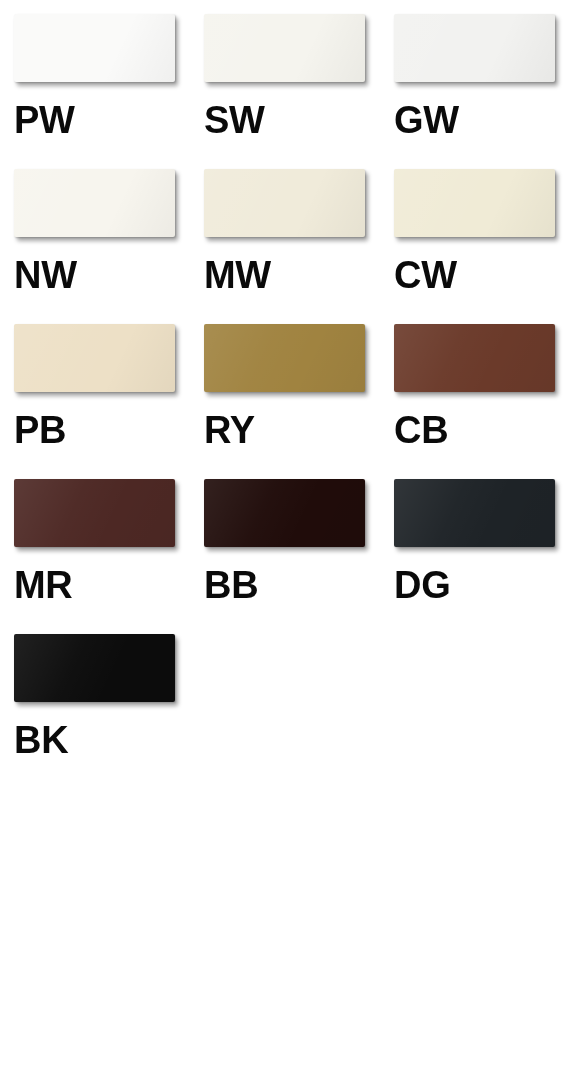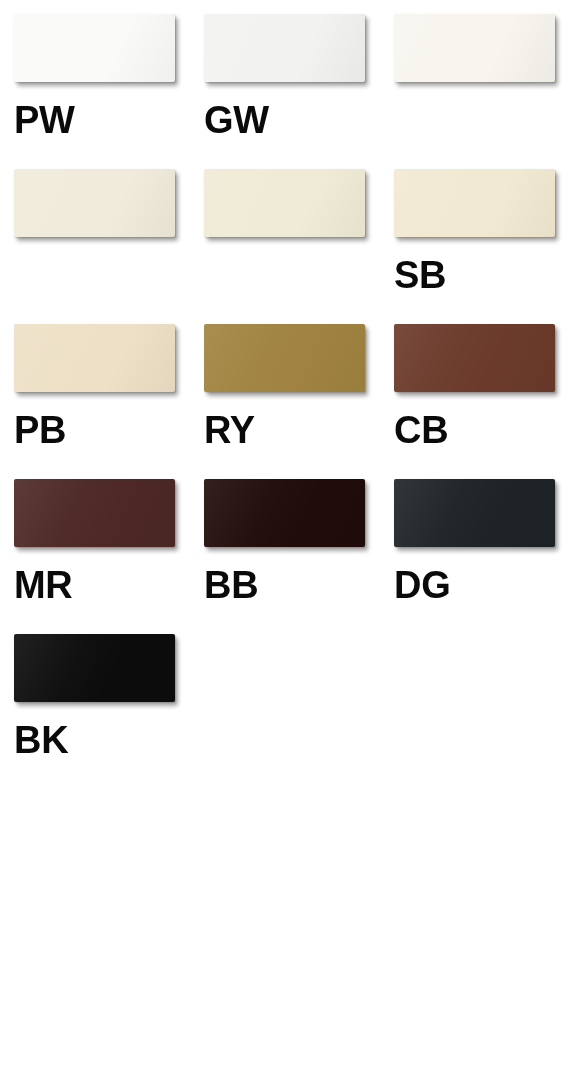--- a/index.html
+++ b/index.html
@@ -78,35 +78,38 @@
 </head>
 <body>
 
 <div id="swatch-chart">
   <div class="swatch-grid">
       <div class="swatch-cell">
         <div class="swatch-chip" style="background: rgb(250, 250, 249);"></div>
         <div class="swatch-label">PW</div>
       </div>
       <div class="swatch-cell">
+        <div class="swatch-chip" style="background: rgb(245, 244, 238);"></div>
+        <div class="swatch-label">SW</div>
+      </div>
+      <div class="swatch-cell">
         <div class="swatch-chip" style="background: rgb(242, 242, 240);"></div>
         <div class="swatch-label">GW</div>
       </div>
       <div class="swatch-cell">
         <div class="swatch-chip" style="background: rgb(247, 245, 238);"></div>
+        <div class="swatch-label">NW</div>
       </div>
       <div class="swatch-cell">
         <div class="swatch-chip" style="background: rgb(240, 235, 218);"></div>
+        <div class="swatch-label">MW</div>
       </div>
       <div class="swatch-cell">
         <div class="swatch-chip" style="background: rgb(240, 235, 214);"></div>
-      </div>
-      <div class="swatch-cell">
-        <div class="swatch-chip" style="background: rgb(242, 233, 210);"></div>
-        <div class="swatch-label">SB</div>
+        <div class="swatch-label">CW</div>
       </div>
       <div class="swatch-cell">
         <div class="swatch-chip" style="background: rgb(237, 224, 198);"></div>
         <div class="swatch-label">PB</div>
       </div>
       <div class="swatch-cell">
         <div class="swatch-chip" style="background: rgb(160, 131, 64);"></div>
         <div class="swatch-label">RY</div>
       </div>
       <div class="swatch-cell">

